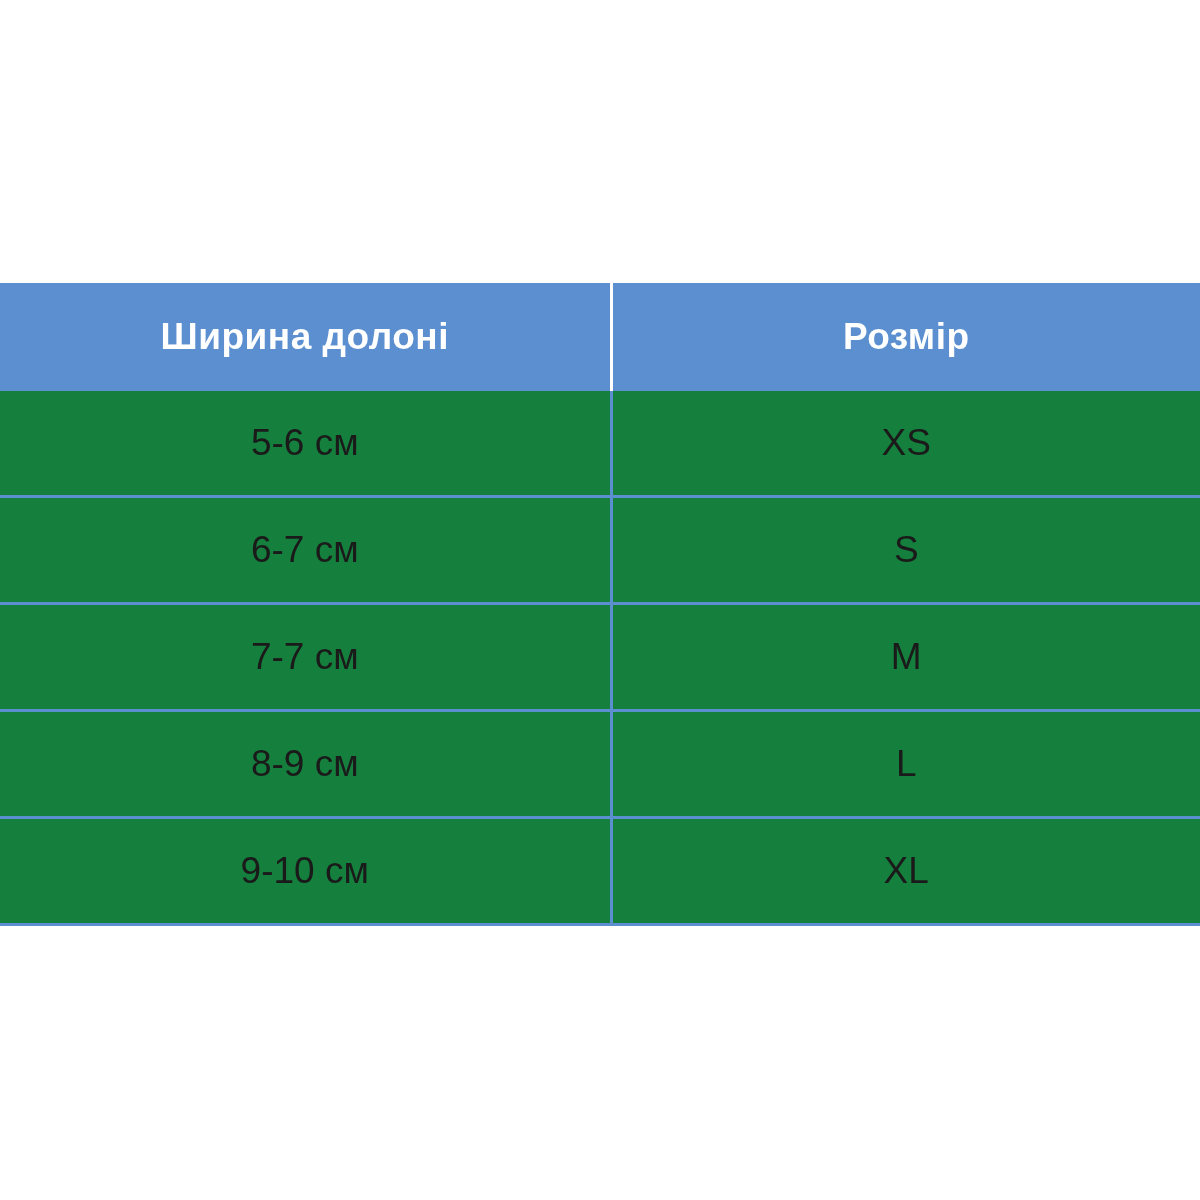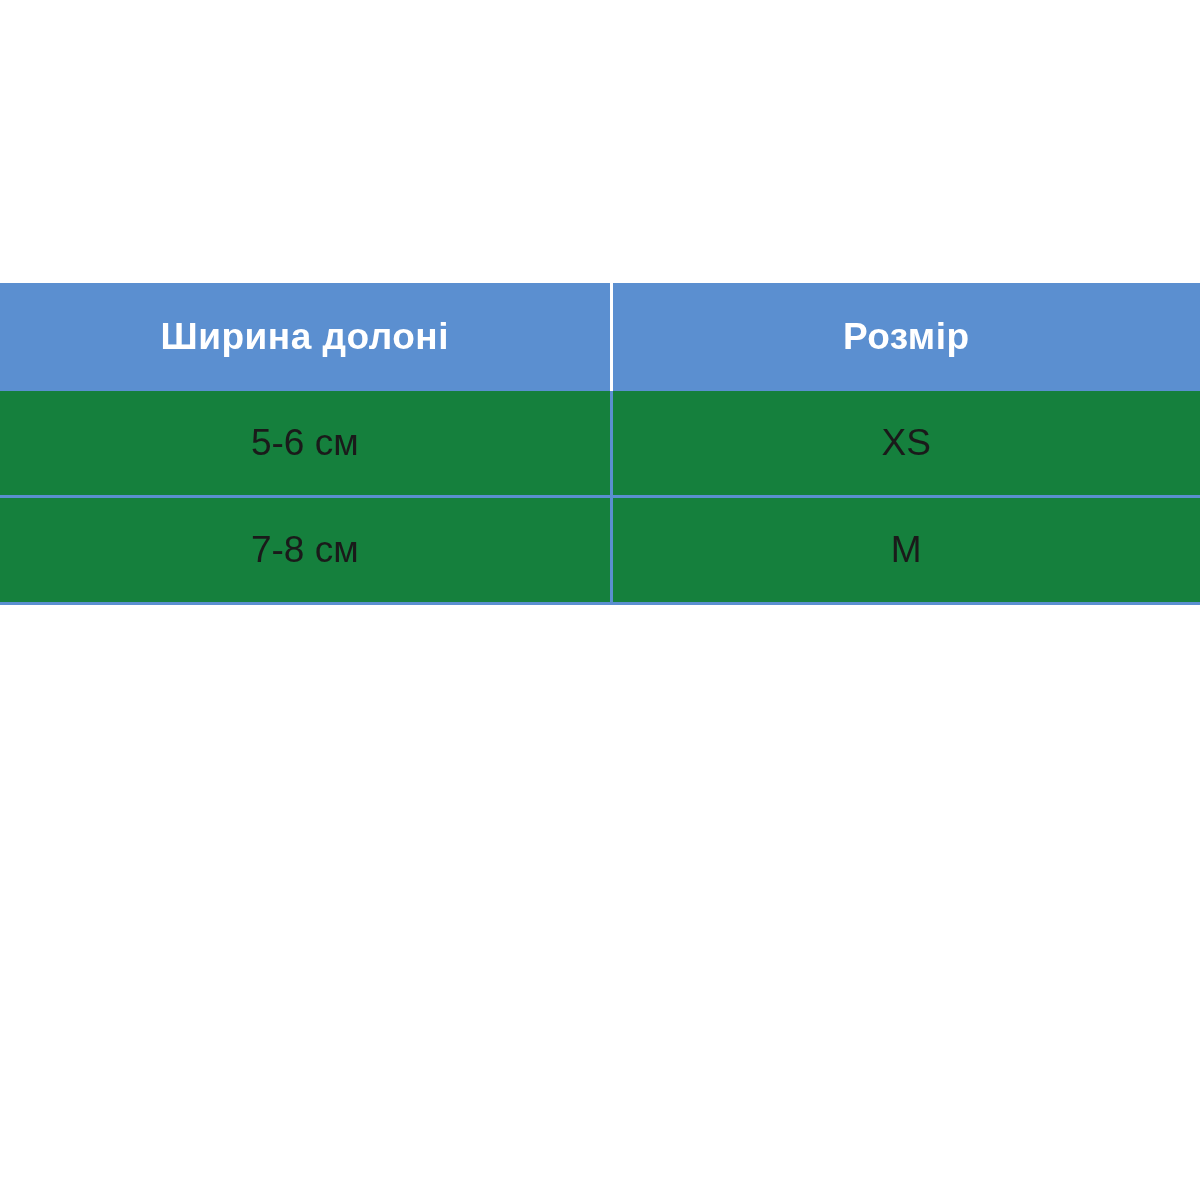--- a/index.html
+++ b/index.html
@@ -81,19 +81,31 @@
           <th class="th-left">Ширина долоні</th>
           <th class="th-right">Розмір</th>
         </tr>
       </thead>
       <tbody>
         <tr>
           <td class="td-left">5-6 см</td>
           <td class="td-right">XS</td>
         </tr>
         <tr>
-          <td class="td-left">7-8 см</td>
+          <td class="td-left">6-7 см</td>
+          <td class="td-right">S</td>
+        </tr>
+        <tr>
+          <td class="td-left">7-7 см</td>
           <td class="td-right">M</td>
+        </tr>
+        <tr>
+          <td class="td-left">8-9 см</td>
+          <td class="td-right">L</td>
+        </tr>
+        <tr>
+          <td class="td-left">9-10 см</td>
+          <td class="td-right">XL</td>
         </tr>
       </tbody>
     </table>
   </div>
 </div>
 
 </body></html>

